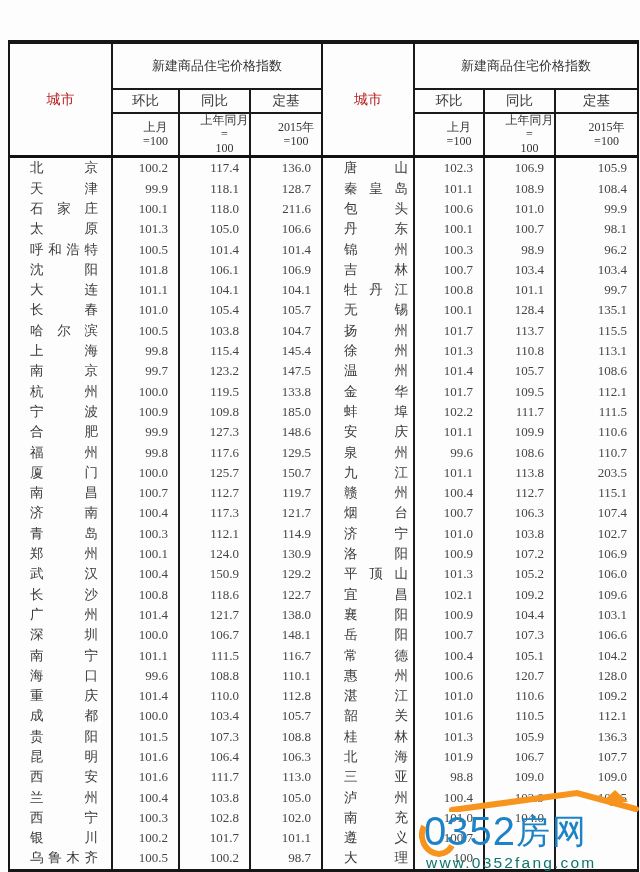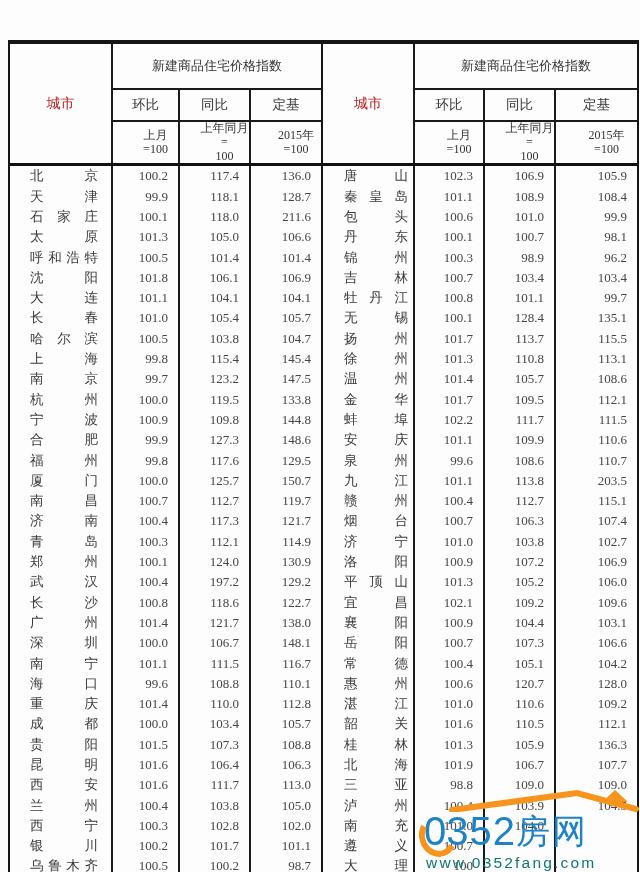--- a/index.html
+++ b/index.html
@@ -20,21 +20,21 @@
     background: #fdfdfd;
   }
   table { border-collapse: collapse; table-layout: fixed; }
   th, td { padding: 0; font-weight: normal; color: #3f3f3f; }
   .t-right { border-left: 2px solid #161616; }
   
   .t th, .t td { border-left: 2px solid #1a1a1a; }
   .t .city-h, .t .city-cell { border-left: none; }
   
   .group-h { border-bottom: 2px solid #1a1a1a; font-size: 13px; text-align: center; height: 45px; vertical-align: middle; color: #333; }
-  .sub-h   { border-bottom: 2px solid #1a1a1a; font-size: 13.5px; text-align: center; height: 32px; vertical-align: middle; color: #333; }
+  .sub-h   { border-bottom: 2px solid #1a1a1a; font-size: 13.5px; text-align: center; height: 24px; vertical-align: middle; color: #333; }
   .base-h  { border-bottom: 3px solid #111; font-size: 12px; text-align: center; height: 32px; vertical-align: middle; white-space: pre-line; line-height: 1.15; color: #333; padding-left: 20px; }
   .city-h  { border-bottom: 3px solid #111; font-size: 14px; text-align: center; vertical-align: middle; color: #b91c1c; }
   
   tbody td { height: 20.3px; font-size: 13px; line-height: 20.3px; overflow: hidden; }
   td.num { text-align: right; padding-right: 10px; font-family: "Liberation Serif", "DejaVu Serif", serif; color: #454545; }
   td.city-cell { font-size: 13.5px; color: #3a3a3a; }
   .city-name { display: flex; justify-content: space-between; }
   .t-left  .city-name { margin: 0 13px 0 20px; }
   .t-right .city-name { margin: 0 5px 0 21px; }
   
@@ -237,21 +237,21 @@
 
           <tr>
             <td class="city-cell">
               <span class="city-name">
                 <span>宁</span>
                 <span>波</span>
               </span>
             </td>
             <td class="num">100.9</td>
             <td class="num">109.8</td>
-            <td class="num">144.8</td>
+            <td class="num">185.0</td>
           </tr>
 
           <tr>
             <td class="city-cell">
               <span class="city-name">
                 <span>合</span>
                 <span>肥</span>
               </span>
             </td>
             <td class="num">99.9</td>
@@ -332,21 +332,21 @@
           </tr>
 
           <tr>
             <td class="city-cell">
               <span class="city-name">
                 <span>武</span>
                 <span>汉</span>
               </span>
             </td>
             <td class="num">100.4</td>
-            <td class="num">197.2</td>
+            <td class="num">150.9</td>
             <td class="num">129.2</td>
           </tr>
 
           <tr>
             <td class="city-cell">
               <span class="city-name">
                 <span>长</span>
                 <span>沙</span>
               </span>
             </td>

